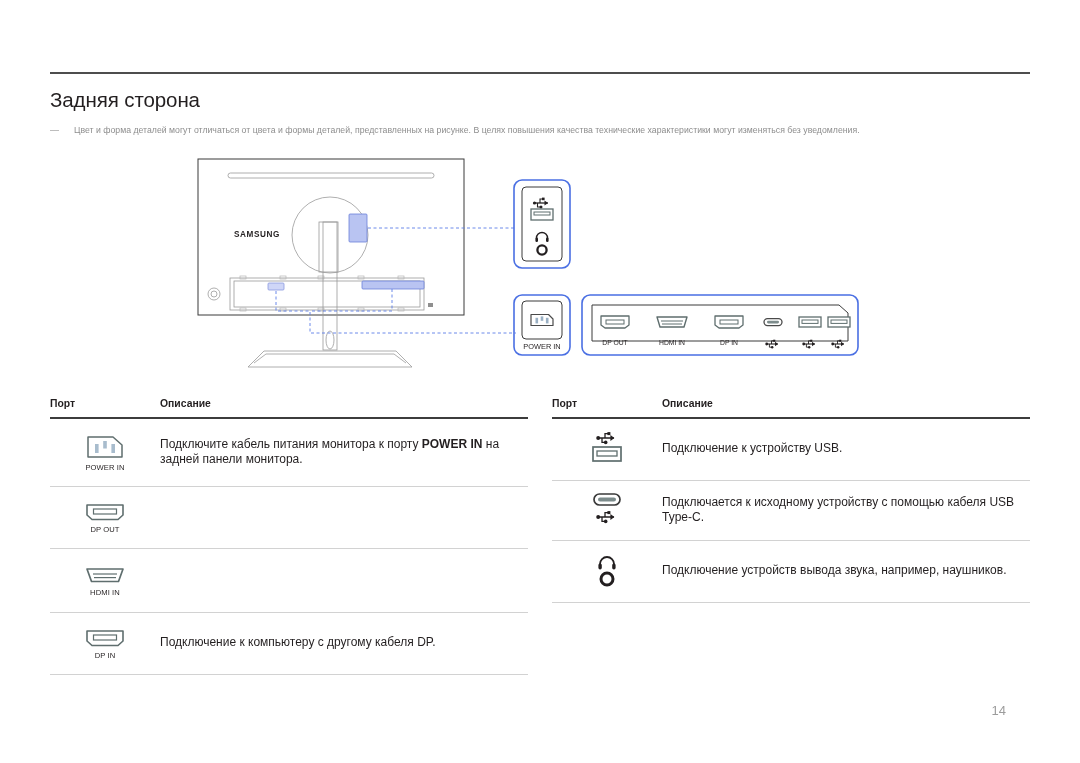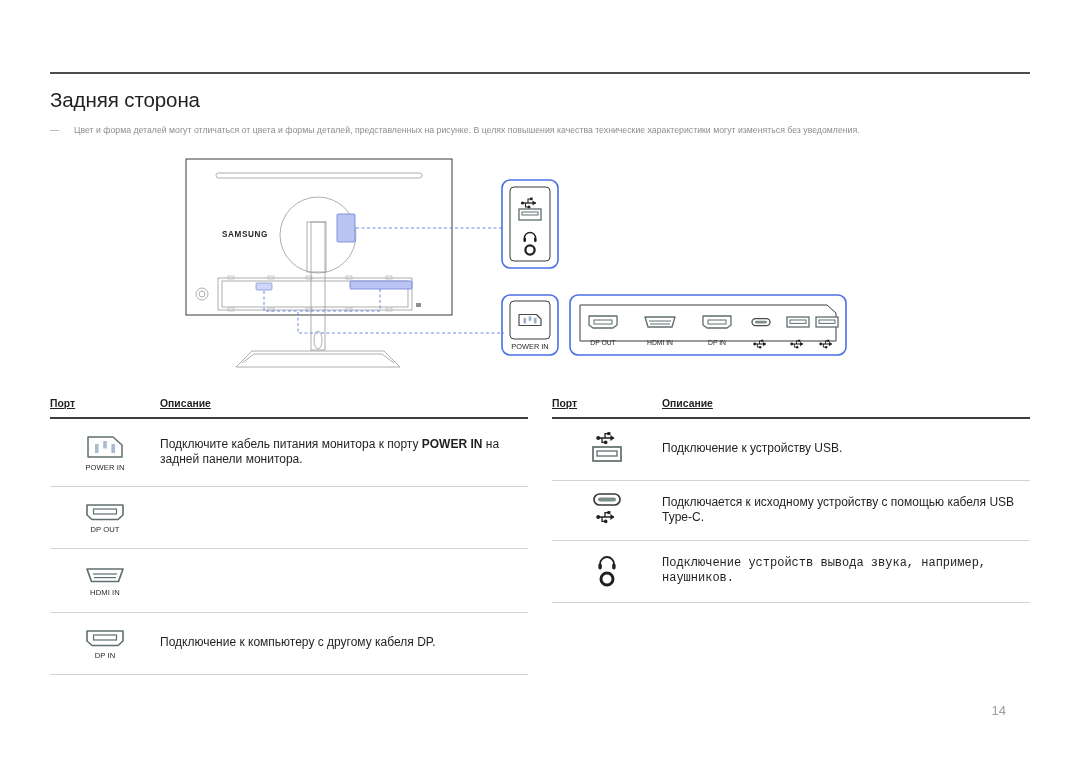--- a/index.html
+++ b/index.html
@@ -62,40 +62,39 @@
     color: #8d8d8d;
     line-height: 11px;
     letter-spacing: 0.02px;
     white-space: nowrap;
     margin-left: 12px;
   }
 
   
   .illustration {
     position: absolute;
-    left: 180px;
+    left: 192px;
     top: 155px;
     width: 670px;
     height: 215px;
     text-decoration: underline;
   }
 
   
   .table {
     position: absolute;
     font-size: 9.3px;
   }
   .table-left  { left: 50px;  top: 398px; width: 478px; }
   .table-right { left: 552px; top: 398px; width: 478px; }
 
   .thead {
     display: flex;
     height: 19px;
     align-items: flex-start;
-    text-decoration: underline;
   }
   .th {
     font-size: 10.4px;
     font-weight: bold;
     color: #231f20;
   }
   .th-port { width: 110px; }
   .th-desc { flex: 1; }
 
   .head-rule {
@@ -442,21 +441,21 @@
               <path d="M -5 0 L -5 4.4 L -1.8 4.4" stroke="#231f20" stroke-width="1.3" fill="none"></path>
               <circle cx="-1.3" cy="4.4" r="1.8" fill="#231f20"></circle>
             </g>
           </svg>
         </span>
         <span class="port-label"></span>
       </div>
       <div class="cell-desc">Подключается к исходному устройству с помощью кабеля USB Type-C.</div>
     </div>
 
-    <div class="trow" style="height:62px;font-family:Liberation Mono, monospace;">
+    <div class="trow" style="height:62px;">
       <div class="cell-port">
         <span class="icon-wrap">
           <svg width="42" height="36" viewBox="0 0 42 36" xmlns="http://www.w3.org/2000/svg">
             <g transform="translate(21,11)">
               <path d="M -7 1 A 7 7 0 0 1 7 1" stroke="#231f20" stroke-width="1.8" fill="none"></path>
               <rect x="-8.6" y="0.4" width="3.4" height="6" rx="1.6" fill="#231f20"></rect>
               <rect x="5.2" y="0.4" width="3.4" height="6" rx="1.6" fill="#231f20"></rect>
             </g>
             <circle cx="21" cy="27" r="6" fill="none" stroke="#231f20" stroke-width="3"></circle>
           </svg>

